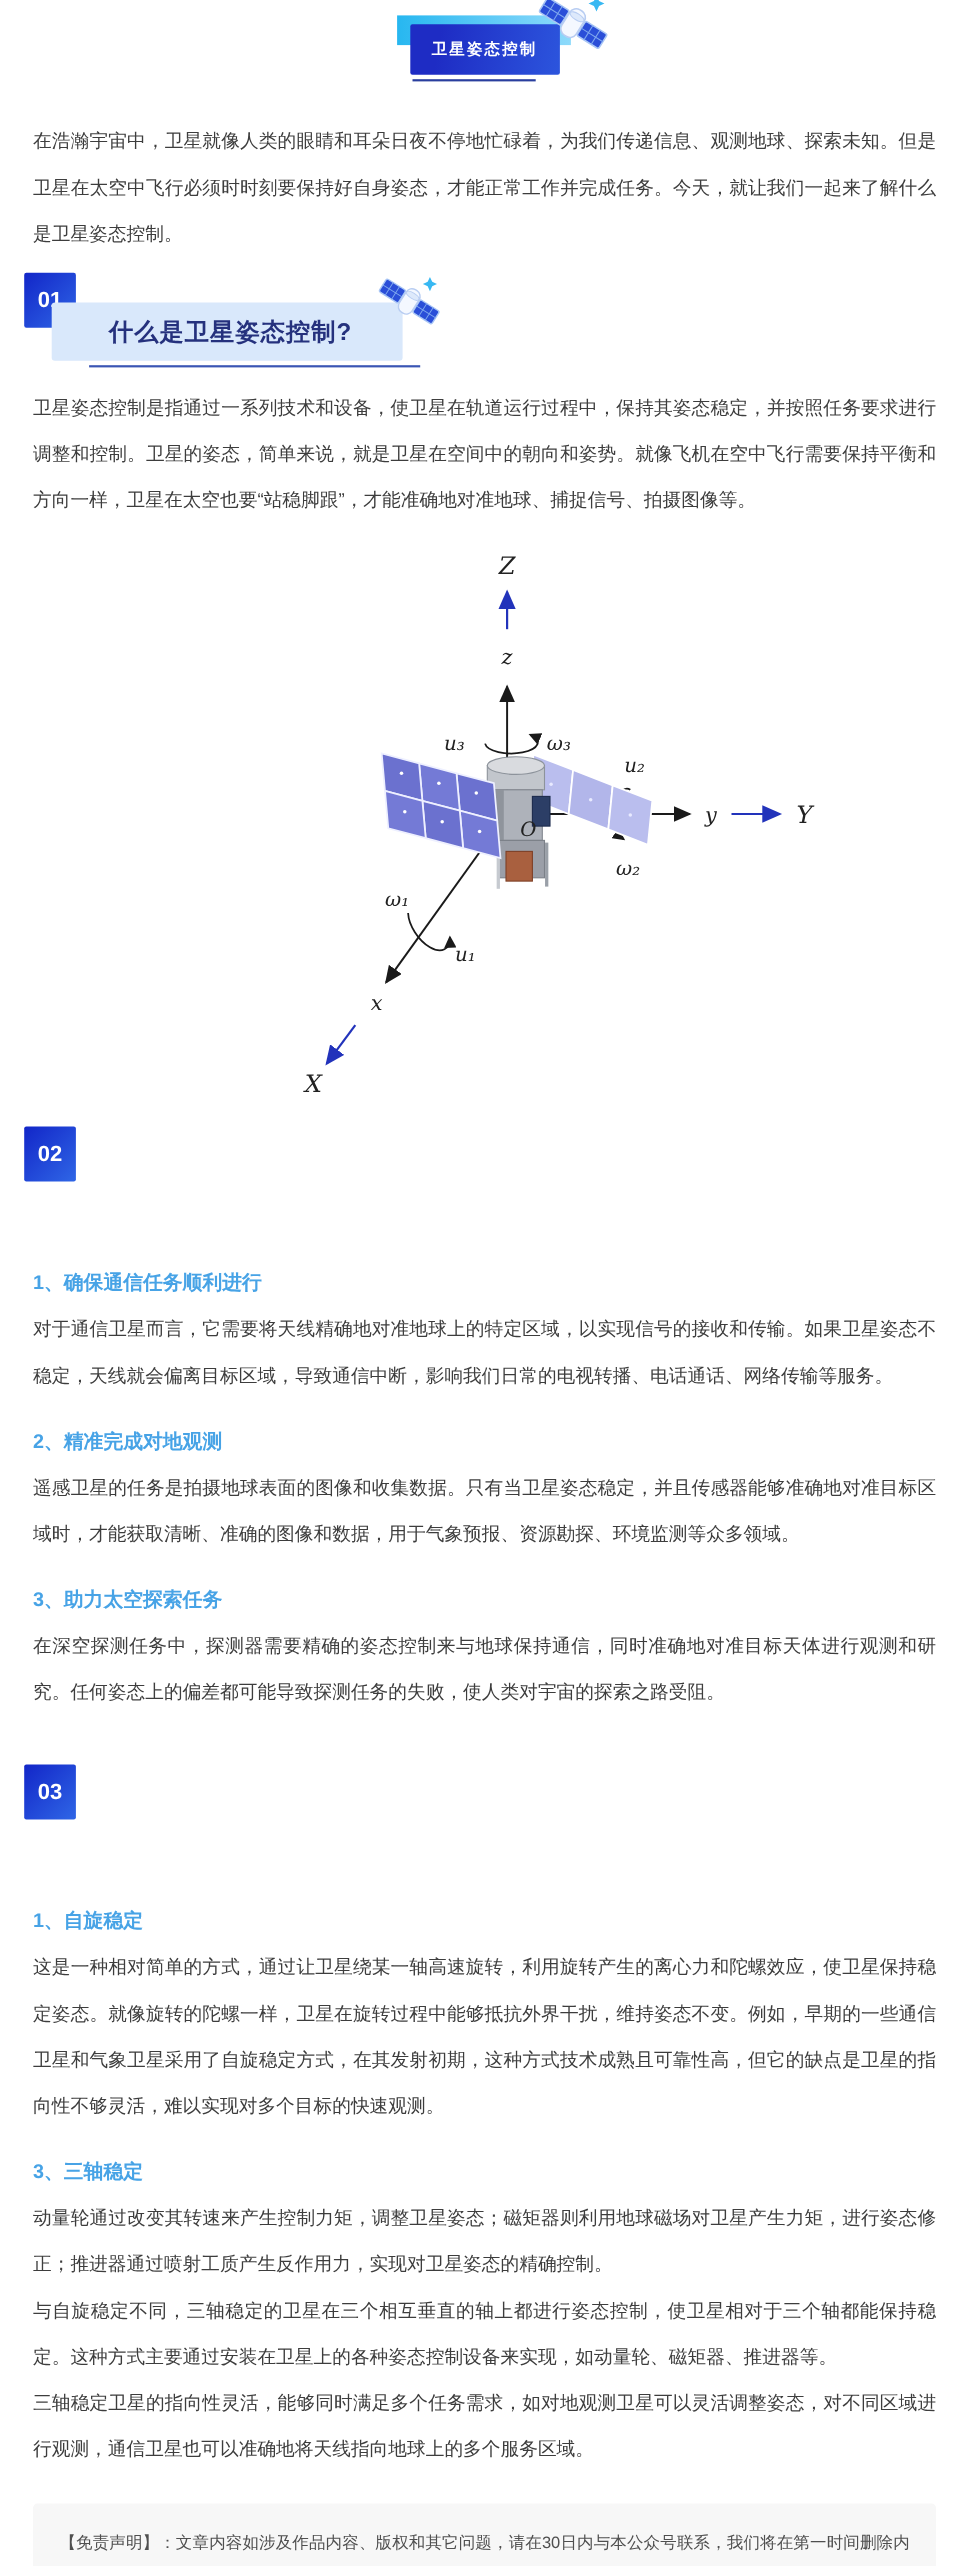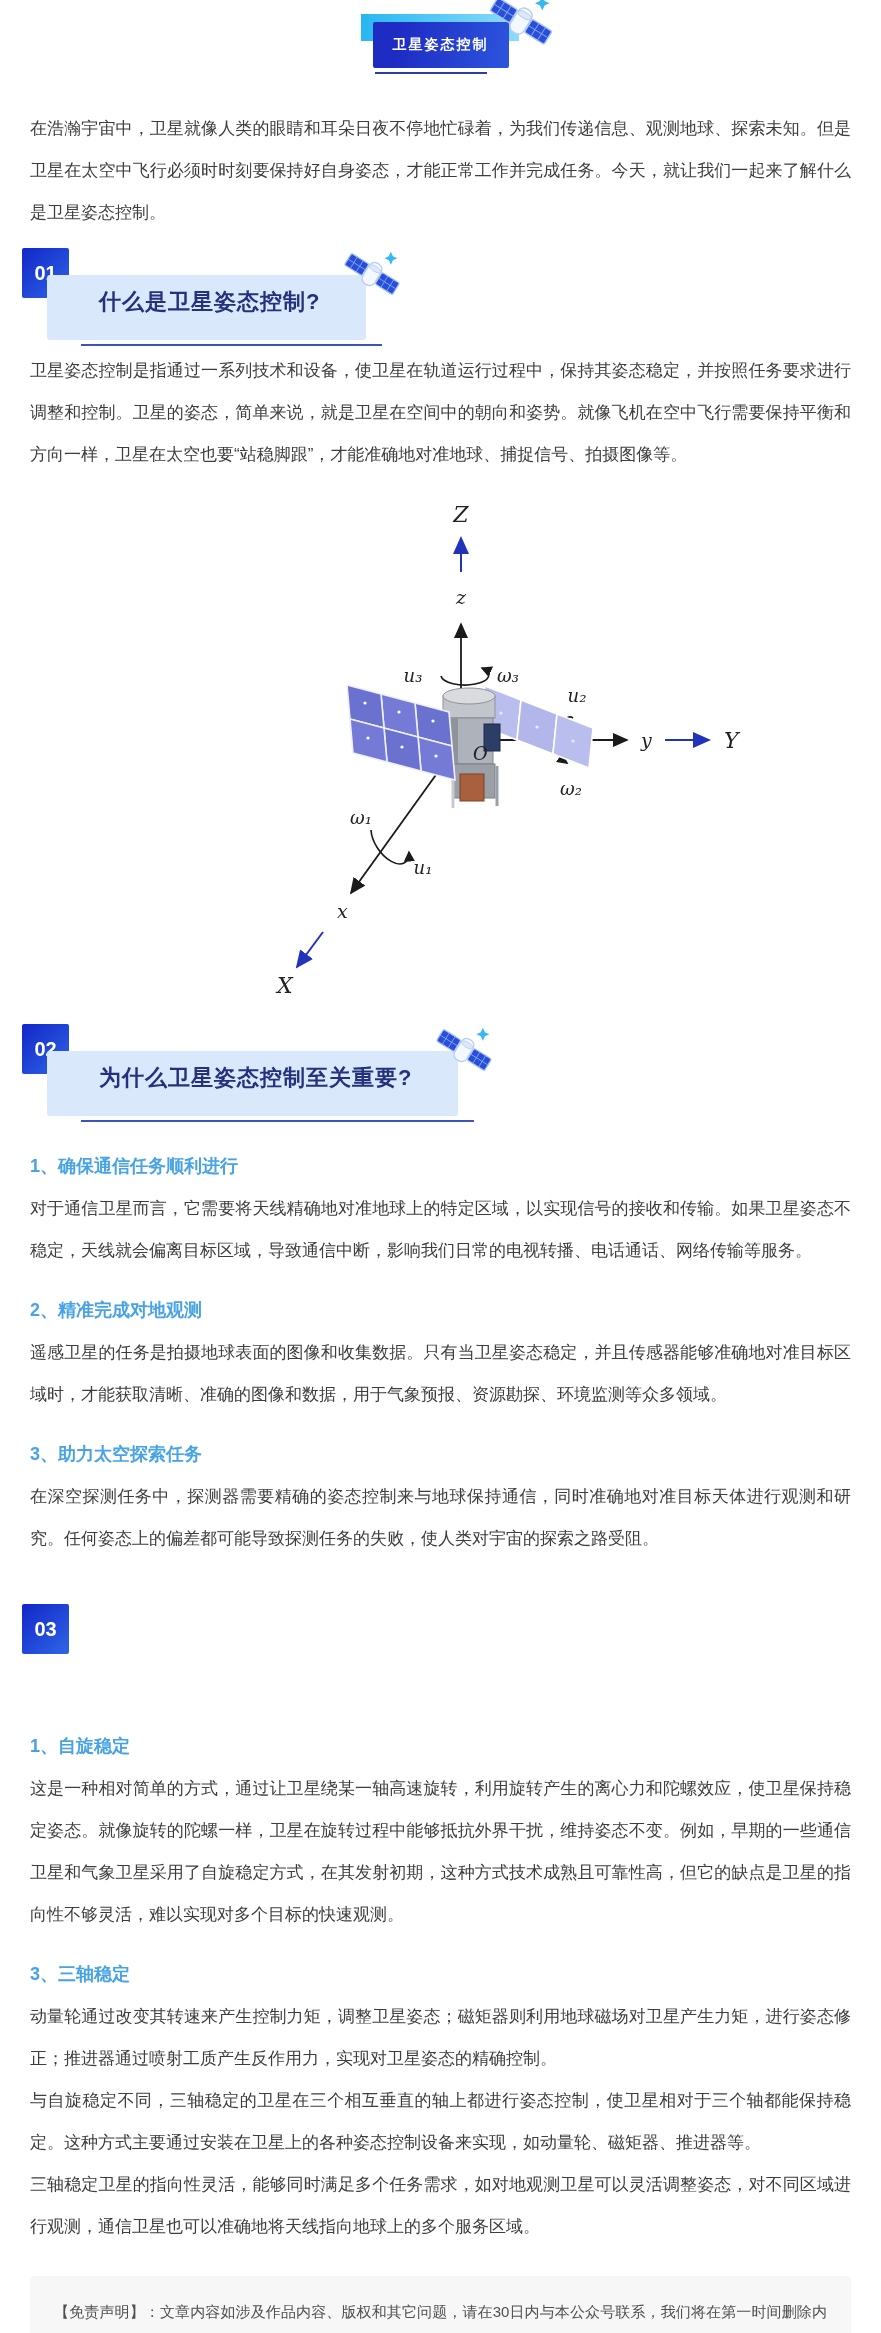--- a/index.html
+++ b/index.html
@@ -29,21 +29,21 @@
   .intro{margin-top:36px;}
 
   
   .sec-header{position:relative;height:92px;margin-top:14px;}
   .sec-num{position:absolute;left:-8px;top:0;width:47px;height:50px;
     background:linear-gradient(135deg,#1226c8,#2f66e6);
     color:#fff;font-size:20px;font-weight:bold;
     display:flex;align-items:center;justify-content:center;border-radius:2px;}
   .sec-box{position:absolute;left:17px;top:27px;height:53px;
     background:#d9e8fb;display:inline-flex;align-items:center;
-    padding:0 46px 12px 52px;border-radius:3px;}
+    padding:0 46px 0 52px;border-radius:3px;}
   .sec-box::after{content:"";position:absolute;left:34px;right:-16px;bottom:-6px;
     height:2px;background:#3a55b4;}
   .sec-title{font-size:22px;font-weight:bold;color:#25317d;white-space:nowrap;letter-spacing:1px;}
   .sec-box .sat-icon{right:-36px;top:-27px;width:60px;height:52px;}
 
   .sec-body{margin-top:10px;}
 
   
   .subsec{margin-top:26px;}
   .subsec:first-of-type{margin-top:38px;}
@@ -189,26 +189,20 @@
           <circle cx="341" cy="257" r="1.6" fill="#ffffff"></circle>
           <circle cx="307" cy="248" r="1.6" fill="#ffffff"></circle>
       </g>
 
       <text class="ax-label ax-sub" x="412" y="270">O</text>
     </svg>
   </div>
 
   <div class="sec-header">
     <div class="sec-num">02</div>
-    <div class="sec-box">
-      <span class="sec-title">为什么卫星姿态控制至关重要?</span>
-      <svg class="sat-icon" viewBox="0 0 70 60">
-          <use href="#sat-icon-def"></use>
-        </svg>
-    </div>
   </div>
   <div class="sec-body">
     <div class="subsec">
       <h3 class="sub-title">1、确保通信任务顺利进行</h3>
       <p class="body-par">对于通信卫星而言，它需要将天线精确地对准地球上的特定区域，以实现信号的接收和传输。如果卫星姿态不稳定，天线就会偏离目标区域，导致通信中断，影响我们日常的电视转播、电话通话、网络传输等服务。</p>
     </div>
     <div class="subsec">
       <h3 class="sub-title">2、精准完成对地观测</h3>
       <p class="body-par">遥感卫星的任务是拍摄地球表面的图像和收集数据。只有当卫星姿态稳定，并且传感器能够准确地对准目标区域时，才能获取清晰、准确的图像和数据，用于气象预报、资源勘探、环境监测等众多领域。</p>
     </div>

